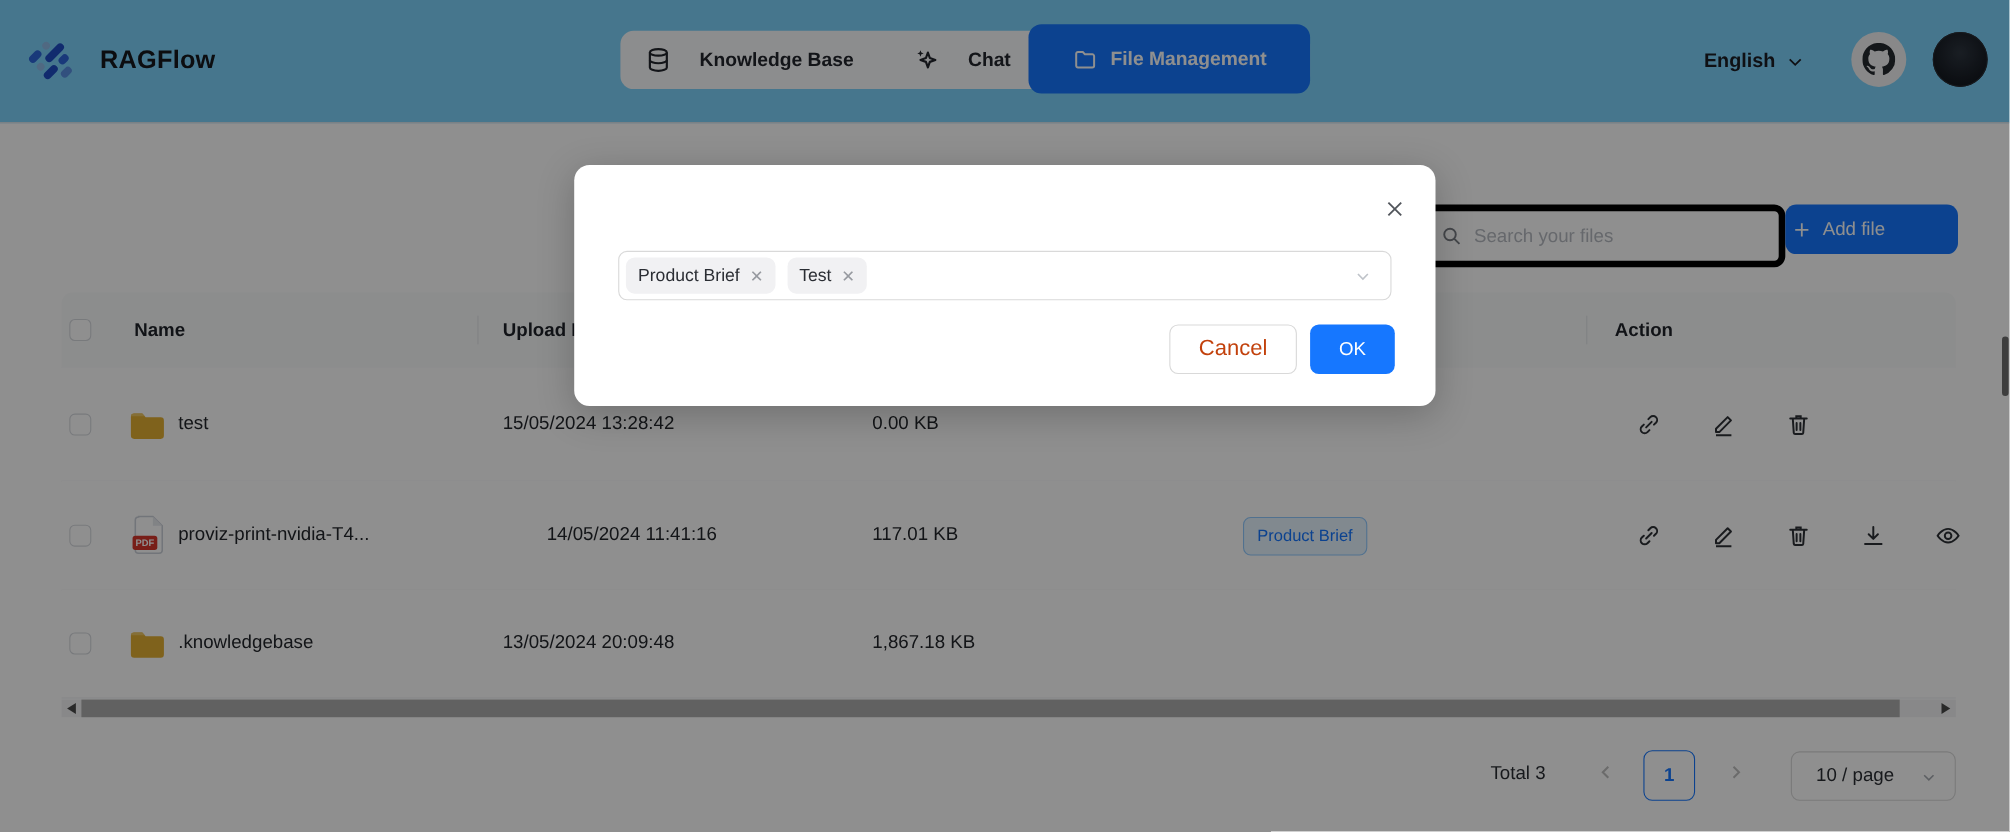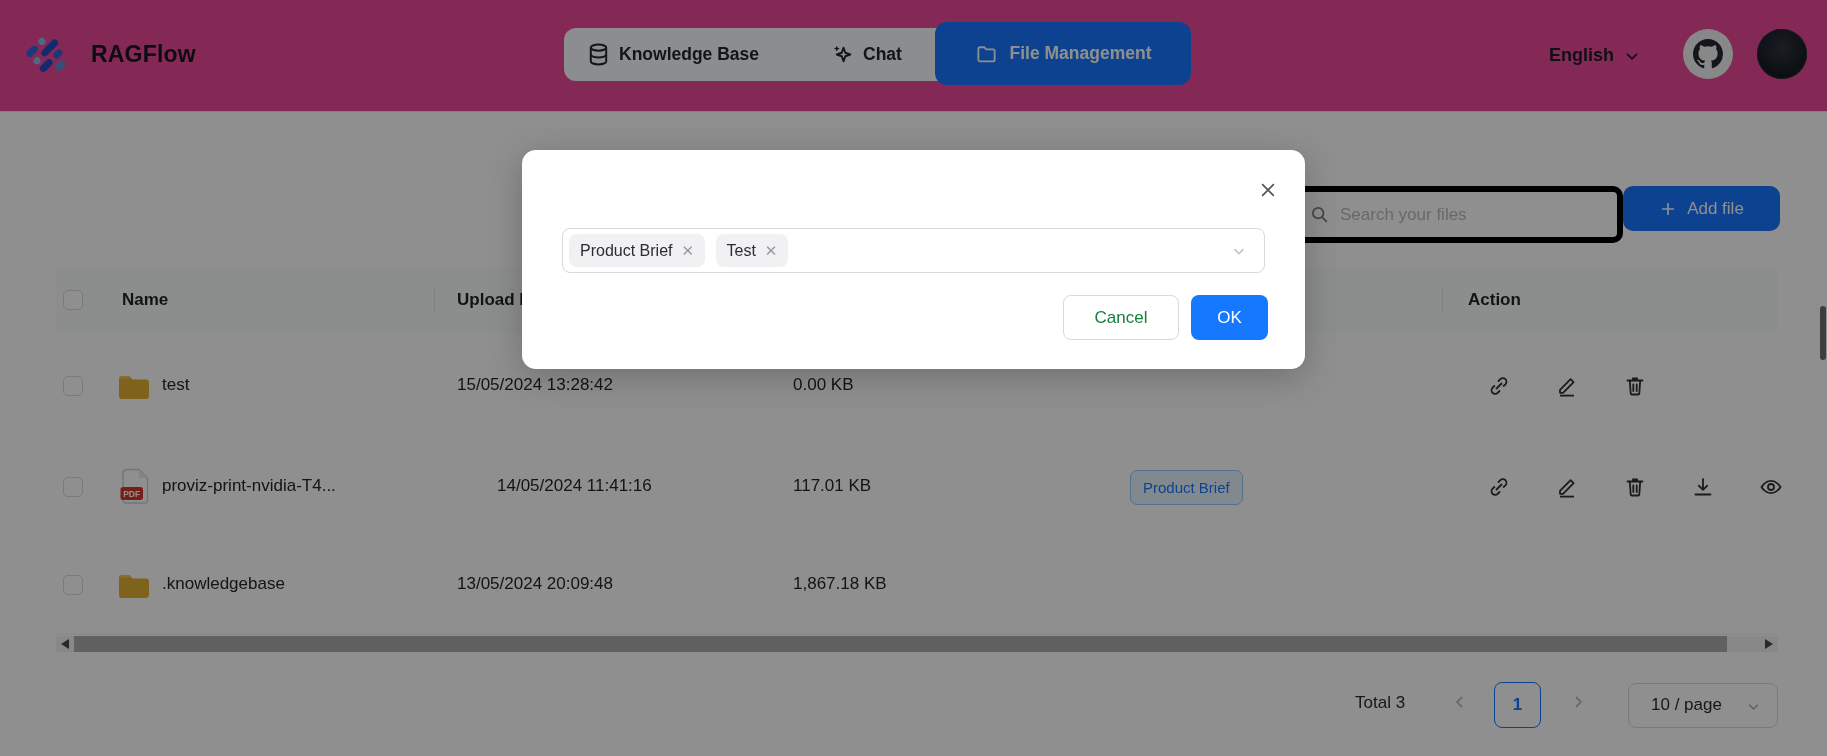--- a/index.html
+++ b/index.html
@@ -1,24 +1,24 @@
 <!DOCTYPE html>
 <html><head>
 <meta charset="utf-8">
 <style>
   html,body{margin:0;padding:0;}
   body{font-family:"Liberation Sans","DejaVu Sans",sans-serif;background:#fff;}
   #app{position:relative;width:1827px;height:756px;overflow:hidden;background:#fff;}
   .abs{position:absolute;}
   .flex{display:flex;align-items:center;}
   
-  #topbar{left:0;top:0;width:1827px;height:111px;background:#ec4899;border-bottom:1px solid #e5e8ec;}
+  #topbar{left:0;top:0;width:1827px;height:111px;background:#7dd3fc;border-bottom:1px solid #e5e8ec;}
   .brand{font-size:23px;font-weight:700;color:#16181d;letter-spacing:.2px;}
   .seg{left:564px;top:28px;width:627px;height:53px;background:#fafbfd;border-radius:12px;}
-  .seg-item{height:53px;gap:8px;font-size:17.5px;font-weight:600;color:#23262d;cursor:pointer;}
+  .seg-item{height:53px;gap:25px;font-size:17.5px;font-weight:600;color:#23262d;cursor:pointer;}
   .seg-active{left:935px;top:22px;width:256px;height:63px;border-radius:12px;background:#1677ff;color:#fff;justify-content:center;gap:12px;font-size:17.5px;font-weight:600;display:flex;align-items:center;cursor:pointer;}
   .lang{gap:8px;font-size:18px;font-weight:600;color:#1c1e24;cursor:pointer;}
   .circle-btn{width:50px;height:50px;border-radius:50%;background:#f2f3f5;display:flex;align-items:center;justify-content:center;cursor:pointer;}
   .avatar{width:50px;height:50px;border-radius:50%;background:radial-gradient(circle at 50% 38%, #2e3640 0%, #1a1f27 55%, #0c0f14 100%);box-shadow:inset 0 0 0 1px #2a2f37;cursor:pointer;}
   
   .search{left:1288px;top:186px;width:323px;height:45px;border:6px solid #000000;border-radius:10px;background:#fff;}
   .search input{position:absolute;left:44px;top:0;width:265px;height:43px;border:0;outline:0;background:transparent;font-size:17px;color:#333;font-family:inherit;}
   .search input::placeholder{color:#b6bac1;}
   .btn-primary{background:#1677ff;color:#fff;border-radius:10px;border:0;font-size:17px;font-weight:500;cursor:pointer;}
   
@@ -41,21 +41,21 @@
   .pg-arrow{color:#bfbfbf;font-size:19px;cursor:pointer;}
   .pg-select{left:1628px;top:683px;width:150px;height:45px;border:1px solid #d9d9d9;border-radius:8px;background:#fff;box-sizing:border-box;cursor:pointer;}
   
   #overlay{left:0;top:0;width:1827px;height:756px;background:rgba(0,0,0,.44);z-index:40;}
   #modal{left:522px;top:150px;width:783px;height:219px;background:#fff;border-radius:14px;z-index:50;box-shadow:0 8px 34px rgba(0,0,0,.22);}
   .modal-title{left:40px;top:34px;font-size:21px;font-weight:600;color:#16181d;}
   .modal-close{left:728px;top:22px;width:36px;height:36px;display:flex;align-items:center;justify-content:center;font-size:22px;color:#52565c;cursor:pointer;}
   .modal-select{left:40px;top:78px;width:703px;height:45px;border:1px solid #d9d9d9;border-radius:8px;box-sizing:border-box;cursor:pointer;}
   .sel-tag{display:inline-flex;align-items:center;height:33px;margin:5px 0 0 6px;padding:0 11px;background:#f1f1f3;border-radius:8px;font-size:16px;color:#2a2d33;gap:9px;}
   .sel-tag .x{color:#979aa0;font-size:15px;cursor:pointer;}
-  .btn-cancel{left:541px;top:145px;width:116px;height:45px;background:#fff;border:1px solid #d9d9d9;border-radius:8px;font-size:17px;color:#15803d;cursor:pointer;}
+  .btn-cancel{left:541px;top:145px;width:116px;height:45px;background:#fff;border:1px solid #d9d9d9;border-radius:8px;font-size:20px;color:#c2410c;cursor:pointer;}
   .btn-ok{left:669px;top:145px;width:77px;height:45px;border-radius:8px;border:0;background:#1677ff;color:#fff;font-size:17px;cursor:pointer;}
   svg{display:block;}
 </style>
 </head>
 <body>
 
 <div id="app">
 
   <div id="topbar" class="abs">
     <div class="abs" style="left:26px;top:32px;">
@@ -128,21 +128,21 @@
   <div class="abs search">
     <span class="abs" style="left:15px;top:12px;">
       <svg width="21" height="21" viewBox="0 0 24 24" fill="none" stroke="#7a7e85" stroke-width="2">
         <circle cx="10.5" cy="10.5" r="6"></circle>
           <path d="M15 15l5.3 5.3"></path>
       </svg>
     </span>
     <input type="text" placeholder="Search your files" style="">
   </div>
 
-  <button class="abs btn-primary flex" style="left:1623px;top:186px;width:157px;height:45px;justify-content:center;gap:10px;">
+  <button class="abs btn-primary flex" style="left:1623px;top:186px;width:157px;height:45px;gap:10px;">
     <span>
       <svg width="18" height="18" viewBox="0 0 24 24" fill="none" stroke="#fff" stroke-width="2.2">
           <path d="M12 4v16M4 12h16"></path>
         </svg>
     </span>
     <span>Add file</span>
   </button>
 
   <div class="abs thead">
     <div class="abs checkbox" style="left:7px;top:24px;"></div>

